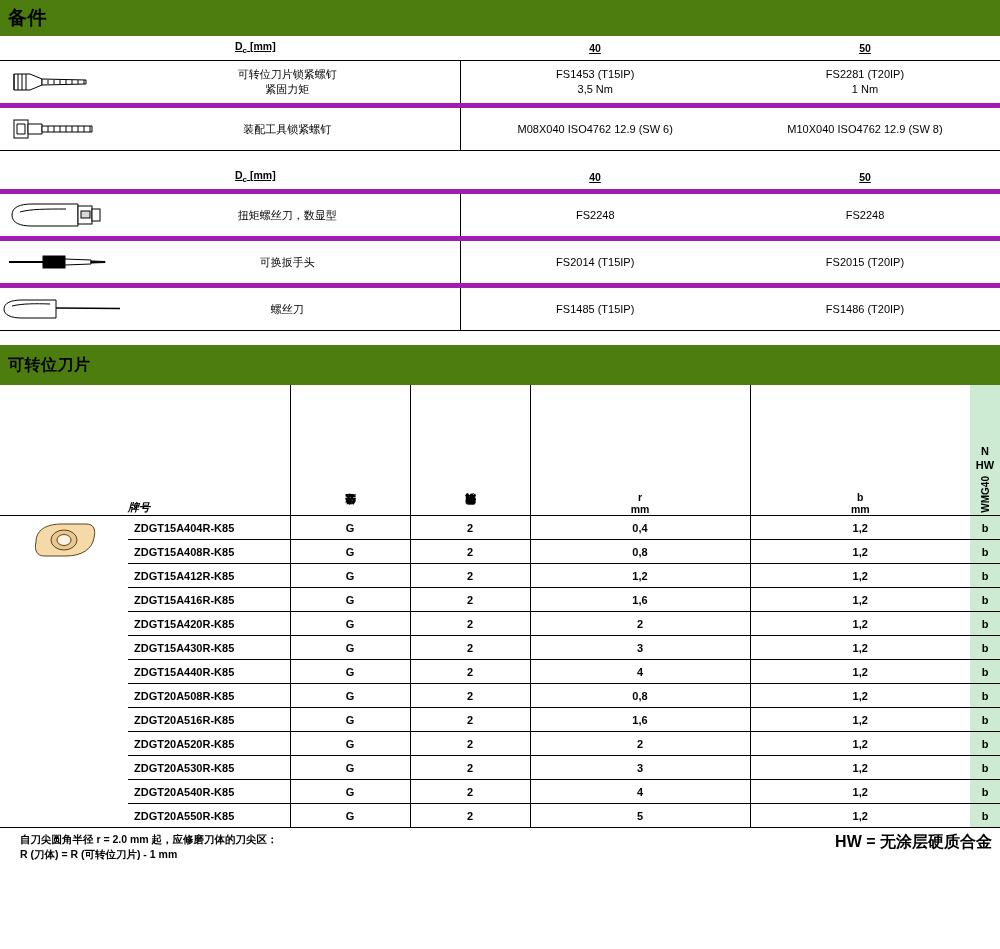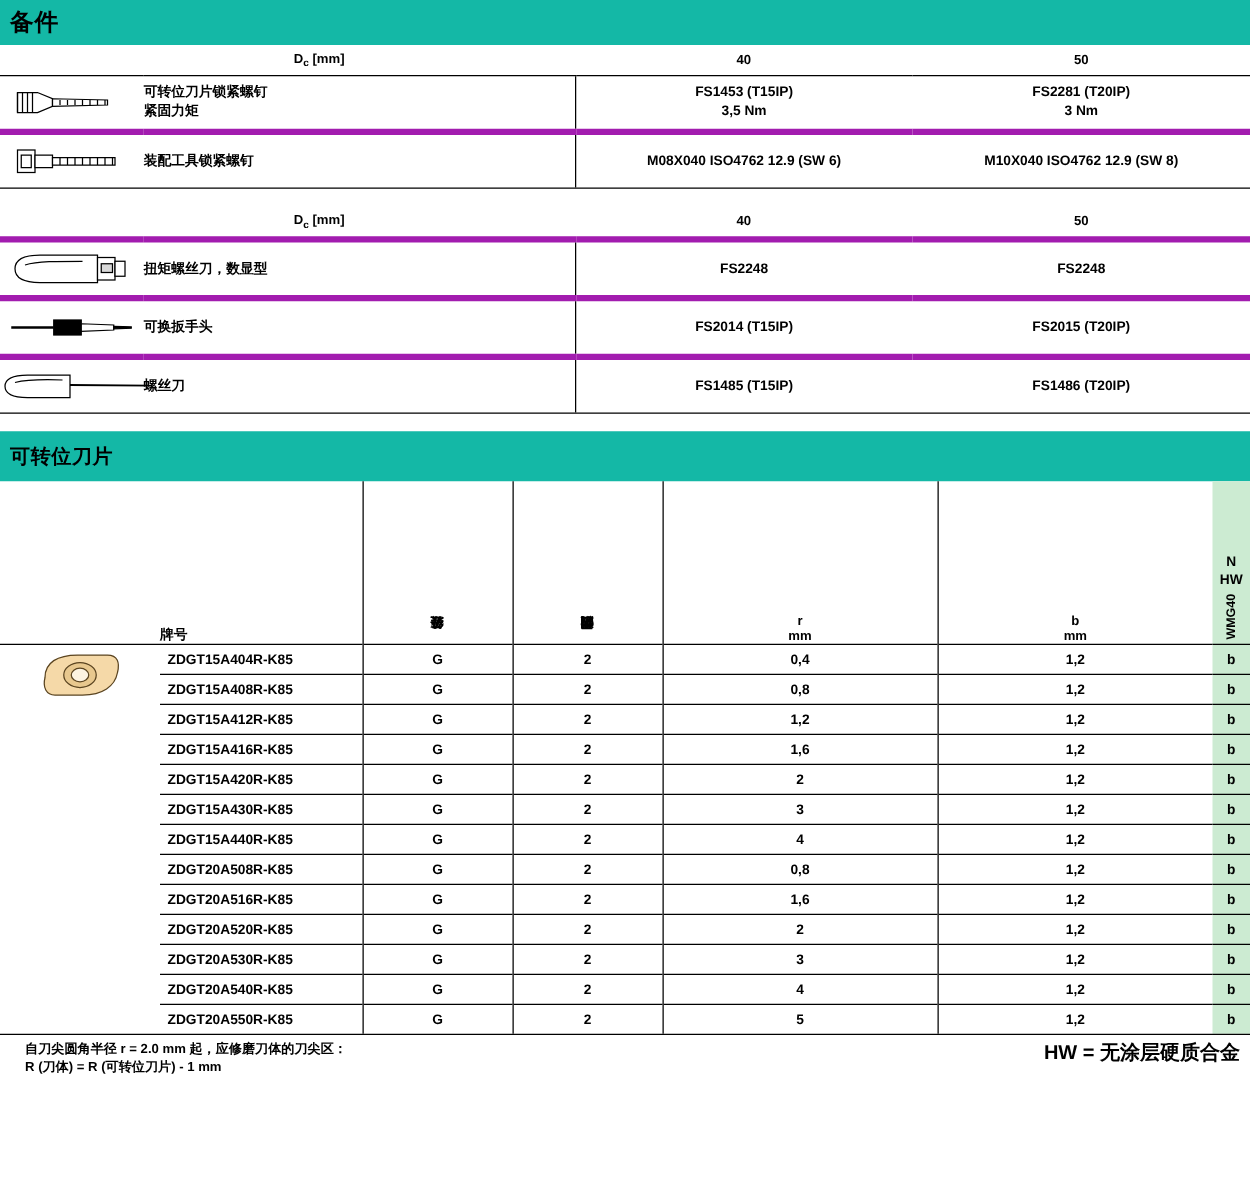--- a/index.html
+++ b/index.html
@@ -17,21 +17,21 @@
     overflow: hidden;
   }
   .page {
     position: relative;
     width: 1000px;
     height: 949px;
   }
 
   
   .section-band {
-    background: #14b8a6;
+    background: #4d7c0f;
     height: 36px;
     display: flex;
     align-items: center;
     padding-left: 8px;
     box-sizing: border-box;
   }
   .section-band .title {
     font-size: 19px;
     font-weight: bold;
     color: #000;
@@ -52,45 +52,47 @@
   }
   table.grid td, table.grid th {
     padding: 0;
     vertical-align: middle;
   }
   .hdr-row td {
     height: 24px;
     font-weight: bold;
     font-size: 10.5px;
     text-align: center;
+    text-decoration: underline;
   }
   .dc-label {
     font-weight: bold;
     font-size: 10.5px;
   }
   .dc-label sub {
     font-size: 8px;
   }
 
   .part-row td {
     height: 42px;
     border-top: 5px solid #a21caf;
     font-size: 11px;
   }
   .part-row.first td {
     border-top: 1px solid #000;
   }
   .desc {
-    font-weight: bold;
+    font-weight: normal;
     padding-left: 6px;
     line-height: 1.35;
+    text-align: center;
   }
   .val {
     text-align: center;
-    font-weight: bold;
+    font-weight: normal;
     line-height: 1.35;
   }
   .vline {
     border-left: 1px solid #000;
   }
 
   .icon-cell {
     text-align: center;
   }
 
@@ -129,20 +131,21 @@
     font-size: 10.5px;
     line-height: 1.15;
     padding-bottom: 3px;
   }
   .brand-head {
     vertical-align: bottom;
     font-weight: bold;
     font-size: 11px;
     padding-left: 6px;
     padding-bottom: 3px;
+    font-style: italic;
   }
   .ins-row td {
     height: 23px;
     border-top: 1px solid #000;
     font-size: 11px;
     font-weight: bold;
   }
   .ins-row td.name {
     padding-left: 6px;
   }
@@ -245,21 +248,21 @@
       <td class="desc">
         <div>可转位刀片锁紧螺钉</div>
         <div>紧固力矩</div>
       </td>
       <td class="val vline">
         <div>FS1453 (T15IP)</div>
         <div>3,5 Nm</div>
       </td>
       <td class="val">
         <div>FS2281 (T20IP)</div>
-        <div>3 Nm</div>
+        <div>1 Nm</div>
       </td>
     </tr>
 
     <tr class="part-row">
       <td class="icon-cell">
         <svg width="92" height="28" viewBox="0 0 92 28">
           <g fill="none" stroke="#000" stroke-width="1">
             <rect x="2" y="5" width="14" height="18" fill="#ffffff"></rect>
             <path d="M5 9 L13 9 L13 19 L5 19 Z"></path>
             <path d="M16 9 L30 9 L30 19 L16 19 Z" fill="#ffffff"></path>

